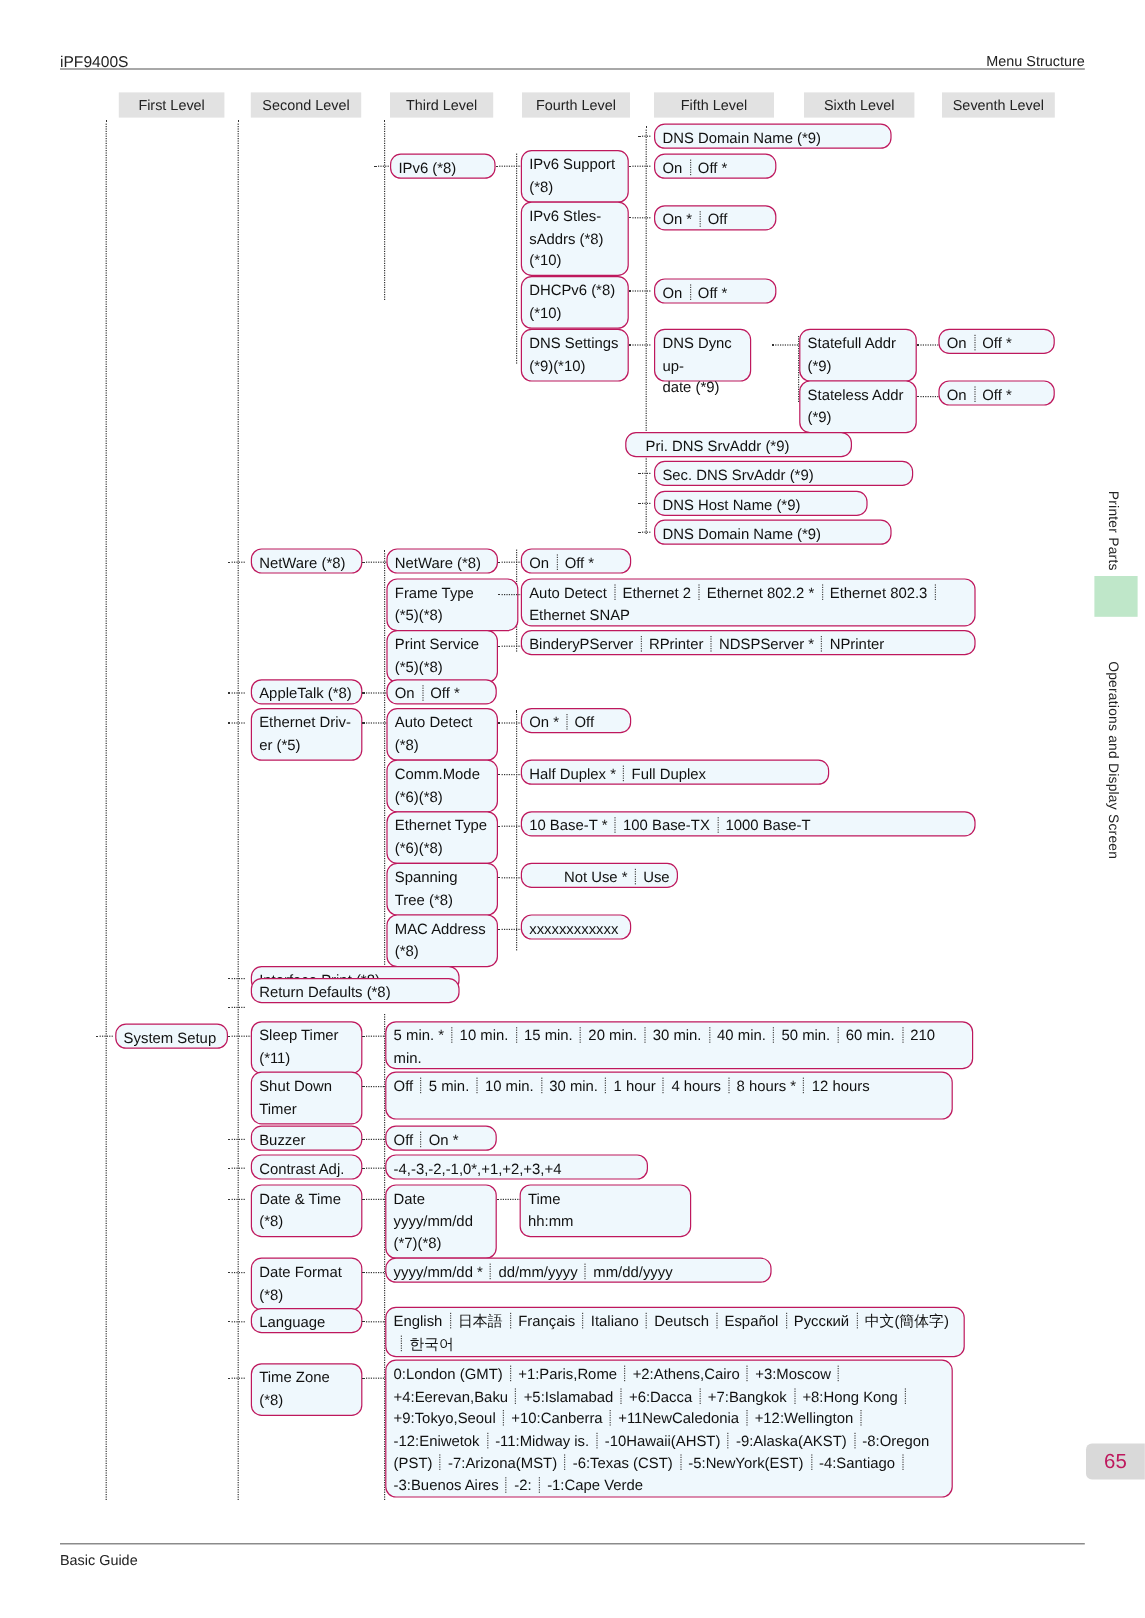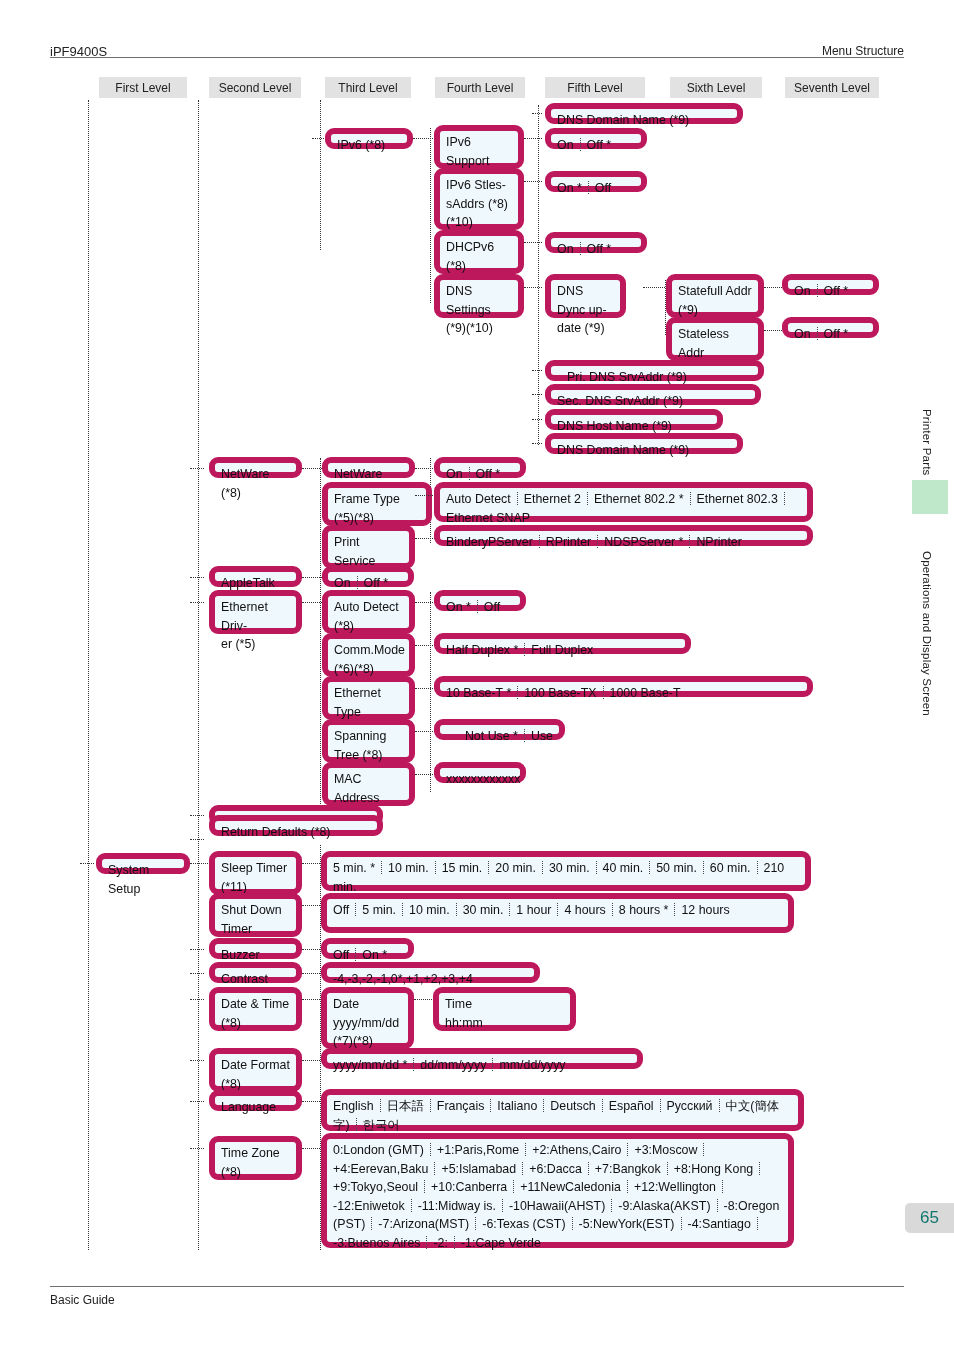--- a/index.html
+++ b/index.html
@@ -14,21 +14,21 @@
   #header .doc-section{position:absolute;right:0;top:0;font-size:12px;color:#222;}
   #header-rule{position:absolute;left:50px;top:57px;width:854px;height:1px;background:#6f6f6f;}
   #footer-rule{position:absolute;left:50px;top:1286px;width:854px;height:1px;background:#6f6f6f;}
   #footer-text{position:absolute;left:50px;top:1293px;font-size:12px;color:#222;}
 
   
   #page-number{
     position:absolute;left:905px;top:1203px;width:49px;height:30px;
     background:#d9d9d9;border-radius:5px 0 0 5px;
     display:flex;align-items:center;justify-content:center;
-    font-size:17px;color:#0f766e;
+    font-size:17px;color:#be185d;
   }
   
   .side-tab{
     position:absolute;right:0;width:30px;
     writing-mode:vertical-rl;text-orientation:mixed;
     font-size:11.5px;color:#222;letter-spacing:.2px;
     display:flex;align-items:center;justify-content:center;
   }
   #side-tab-printer-parts{top:390px;height:105px;right:12px;}
   #side-tab-ops{top:518px;height:230px;right:12px;}
@@ -38,21 +38,21 @@
   .lvl-head{
     position:absolute;top:77px;height:21px;background:#e2e2e2;
     font-size:12px;color:#222;display:flex;align-items:center;justify-content:center;
   }
 
   
   #diagram{position:absolute;left:0;top:0;width:954px;height:1348px;}
   .vline{position:absolute;width:0;border-left:1.5px dotted #333;}
   .node{
     position:absolute;box-sizing:border-box;
-    background:#eff8fd;border:6px solid #be185d;border-radius:9px;
+    background:#eff8fd;border:1px solid #be185d;border-radius:9px;
     font-size:12.4px;line-height:18.5px;color:#111;
     padding:2px 6px 2px 6px;
     white-space:pre-wrap;
   }
   .conn{position:absolute;height:0;border-top:1.5px dotted #333;}
   .opt-sep{
     display:inline-block;width:0;border-left:1.5px dotted #4a4a4a;
     height:13px;vertical-align:-2px;margin:0 6px;
   }
   .opts{white-space:normal;}
@@ -126,21 +126,21 @@
 (*9)</div>
   <div class="conn" style="left:764px;top:287px;width:18px;"></div>
   <div class="node opts" style="left:782px;top:274px;width:97px;height:21px;"><span>On</span><span class="opt-sep"></span><span>Off *</span></div>
 
   <div class="node" style="left:666px;top:317px;width:98px;height:44px;">Stateless Addr
 (*9)</div>
   <div class="conn" style="left:764px;top:330px;width:18px;"></div>
   <div class="node opts" style="left:782px;top:317px;width:97px;height:21px;"><span>On</span><span class="opt-sep"></span><span>Off *</span></div>
 
   <div class="conn" style="left:532px;top:370px;width:10px;"></div>
-  <div class="node" style="left:545px;top:360px;width:219px;height:21px;padding-left:16px;">Pri. DNS SrvAddr (*9)</div>
+  <div class="node" style="left:521px;top:360px;width:189px;height:21px;padding-left:16px;">Pri. DNS SrvAddr (*9)</div>
 
   <div class="conn" style="left:532px;top:394px;width:10px;"></div>
   <div class="node" style="left:545px;top:384px;width:216px;height:21px;">Sec. DNS SrvAddr (*9)</div>
 
   <div class="conn" style="left:532px;top:419px;width:10px;"></div>
   <div class="node" style="left:545px;top:409px;width:178px;height:21px;">DNS Host Name (*9)</div>
 
   <div class="conn" style="left:532px;top:443px;width:10px;"></div>
   <div class="node" style="left:545px;top:433px;width:198px;height:21px;">DNS Domain Name (*9)</div>
 

